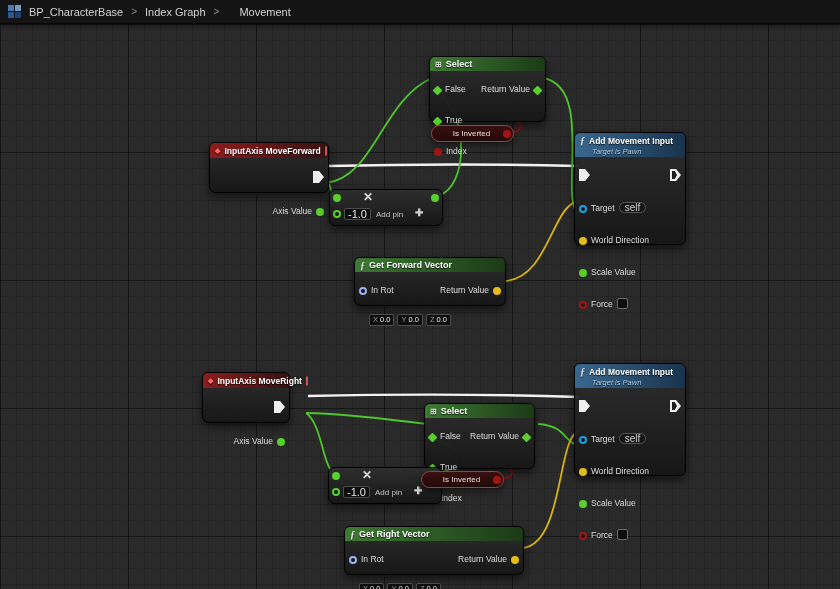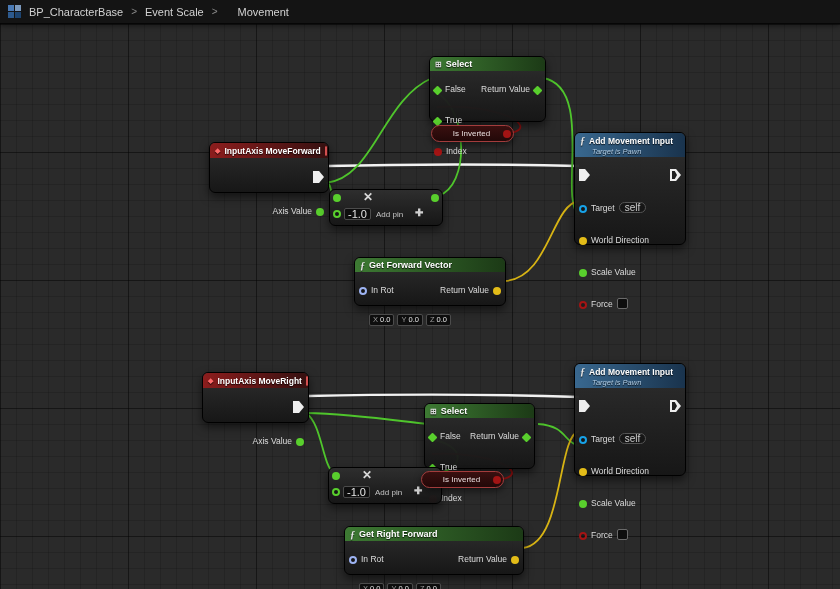--- a/index.html
+++ b/index.html
@@ -90,21 +90,21 @@
 
   <div id="topbar">
     <span class="bp-icon">
         <i></i>
         <i></i>
         <i></i>
         <i></i>
       </span>
     <span class="bc-item">BP_CharacterBase</span>
     <span class="bc-sep">&gt;</span>
-    <span class="bc-item">Event Scale</span>
+    <span class="bc-item">Index Graph</span>
     <span class="bc-sep">&gt;</span>
     <span class="bc-item" style="margin-left:12px">Movement</span>
   </div>
 
   <svg id="wires" width="840" height="589">
     <path d="M 327,166 C 410,164 500,164 579,166" fill="none" stroke-width="2.4" stroke="#f2f2f2"></path>
     <path d="M 326,183 C 333,183 329,196 335,196" fill="none" stroke-width="1.8" stroke="#4fc52c"></path>
     <path d="M 326,183 C 374,178 382,100 432,78" fill="none" stroke-width="1.8" stroke="#4fc52c"></path>
     <path d="M 438,196 C 470,186 468,110 437,93" fill="none" stroke-width="1.8" stroke="#4fc52c"></path>
     <path d="M 511,133 C 540,127 498,103 437,107" fill="none" stroke-width="1.8" stroke="#8d1010"></path>
@@ -227,21 +227,21 @@
       <span class="pc filled c-float"></span>
       <span>Scale Value</span>
     </div>
     <div class="row row16">
       <span class="pc hollow c-bool"></span>
       <span>Force</span>
       <span class="checkbox"></span>
     </div>
   </div>
 
-  <div class="node" style="left:202px;top:372px;width:107px;height:51px">
+  <div class="node" style="left:202px;top:372px;width:88px;height:51px">
     <div class="nhdr hdr-event">
       <span class="eicon">◆</span>
       <span style="font-size:8.5px">InputAxis MoveRight</span>
       <span class="ebadge"></span>
     </div>
     <div class="row row17">
       <span class="sp"></span>
       <span class="exec"></span>
     </div>
     <div class="row row17">
@@ -317,21 +317,21 @@
     <div class="row row16">
       <span class="pc hollow c-bool"></span>
       <span>Force</span>
       <span class="checkbox"></span>
     </div>
   </div>
 
   <div class="node" style="left:344px;top:526px;width:180px;height:49px">
     <div class="nhdr hdr-pure">
       <span class="ficon">ƒ</span>
-      <span>Get Right Forward</span>
+      <span>Get Right Vector</span>
     </div>
     <div class="row">
       <span class="pc hollow c-rotator"></span>
       <span>In Rot</span>
       <span class="sp"></span>
       <span>Return Value</span>
       <span class="pc filled c-vector"></span>
     </div>
     <div class="row" style="padding-left:14px;gap:3px">
       <span class="vecbox">

